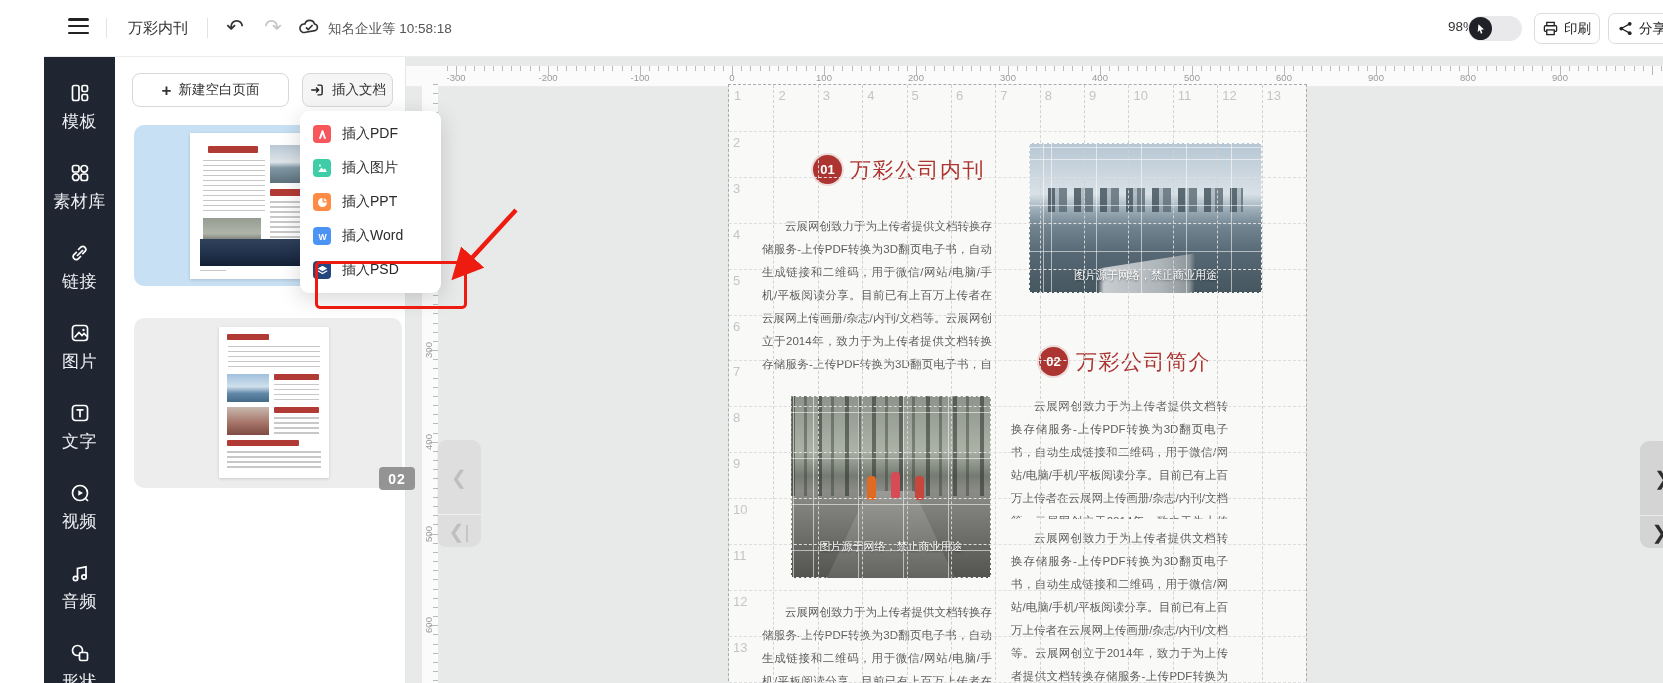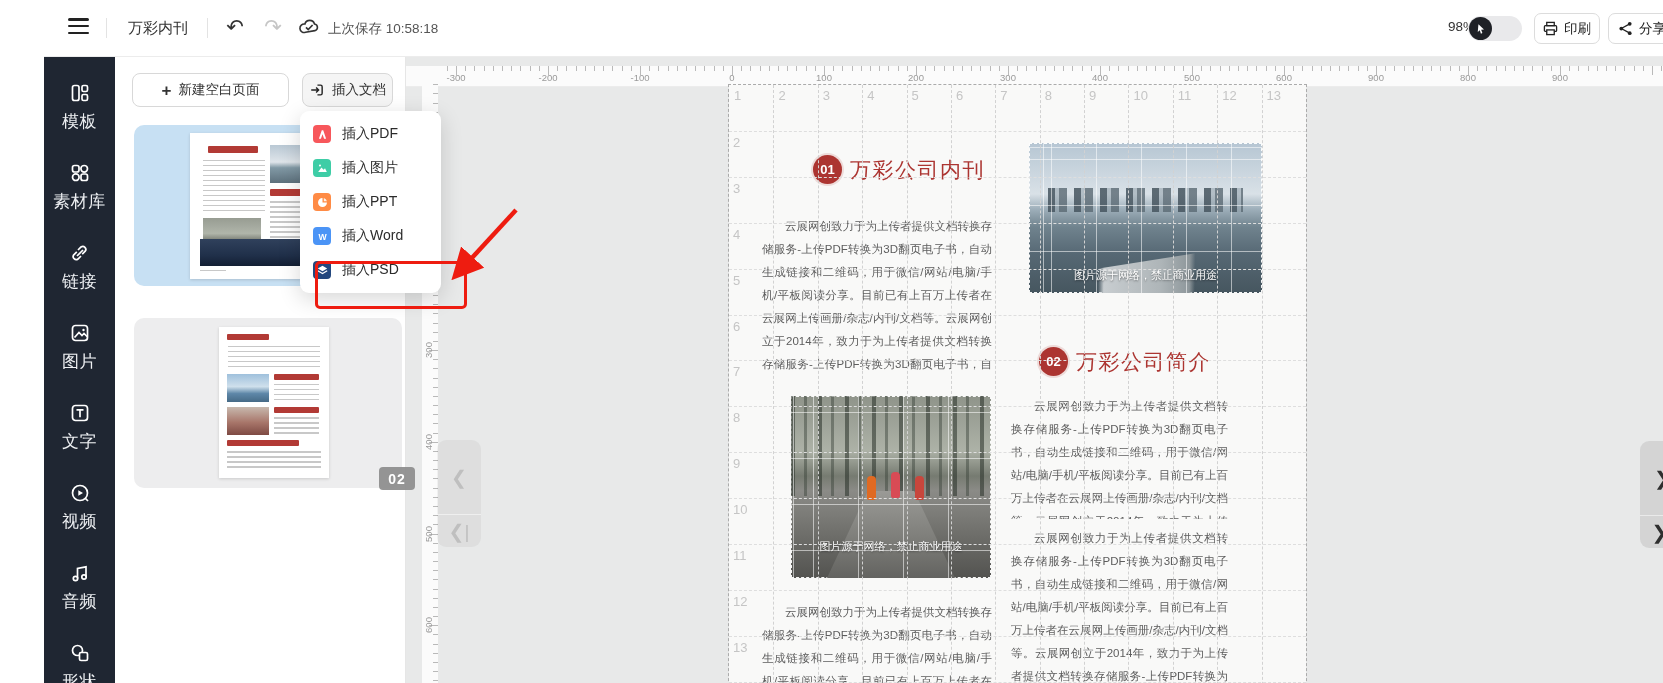--- a/index.html
+++ b/index.html
@@ -114,21 +114,21 @@
     <div class="tb-title">万彩内刊</div>
     <div class="tb-divider" style="left:163px"></div>
     <div class="tb-icon" style="left:178px">↶</div>
     <div class="tb-icon disabled" style="left:216px">↷</div>
     <div class="tb-icon" style="left:252px">
       <svg width="22" height="22" viewBox="0 0 22 22" fill="none" stroke="#333" stroke-width="1.6">
         <path d="M6.5 15.5 A4.3 4.3 0 1 1 7.6 7.2 A5 5 0 0 1 17 9.2 A3.4 3.4 0 0 1 16 15.8 Z" transform="rotate(-12 11 11)"></path>
         <path d="M8 11.4 l2.2 2.2 L14.6 9" stroke-width="1.7"></path>
       </svg>
     </div>
-    <div class="saved">上次保存 10:58:18</div>
+    <div class="saved">知名企业等 10:58:18</div>
 
     <div class="zoom-ctl">
       <span>98%</span><span class="caret">∨</span>
     </div>
     <div class="toggle">
       <div class="knob">
         <svg width="12" height="12" viewBox="0 0 14 14">
             <path d="M4 1.5 L10.5 7.5 L7.2 7.8 L8.6 11.8 L6.9 12.4 L5.6 8.5 L3.2 10.5 Z" fill="#fff"></path>
           </svg>
       </div>

